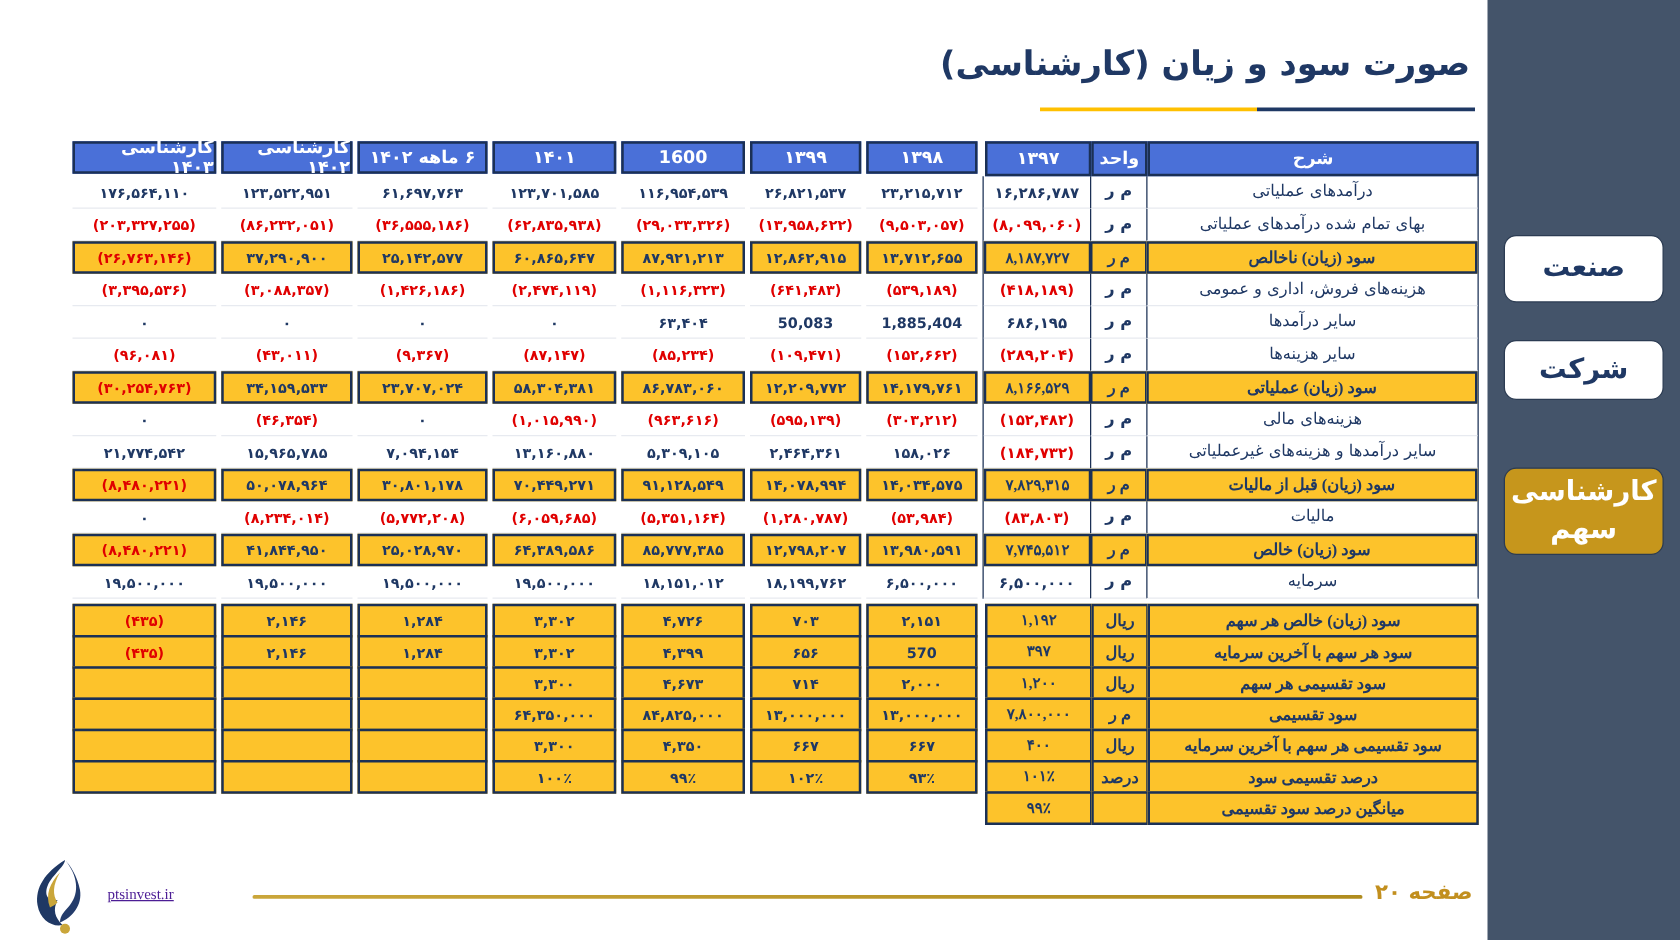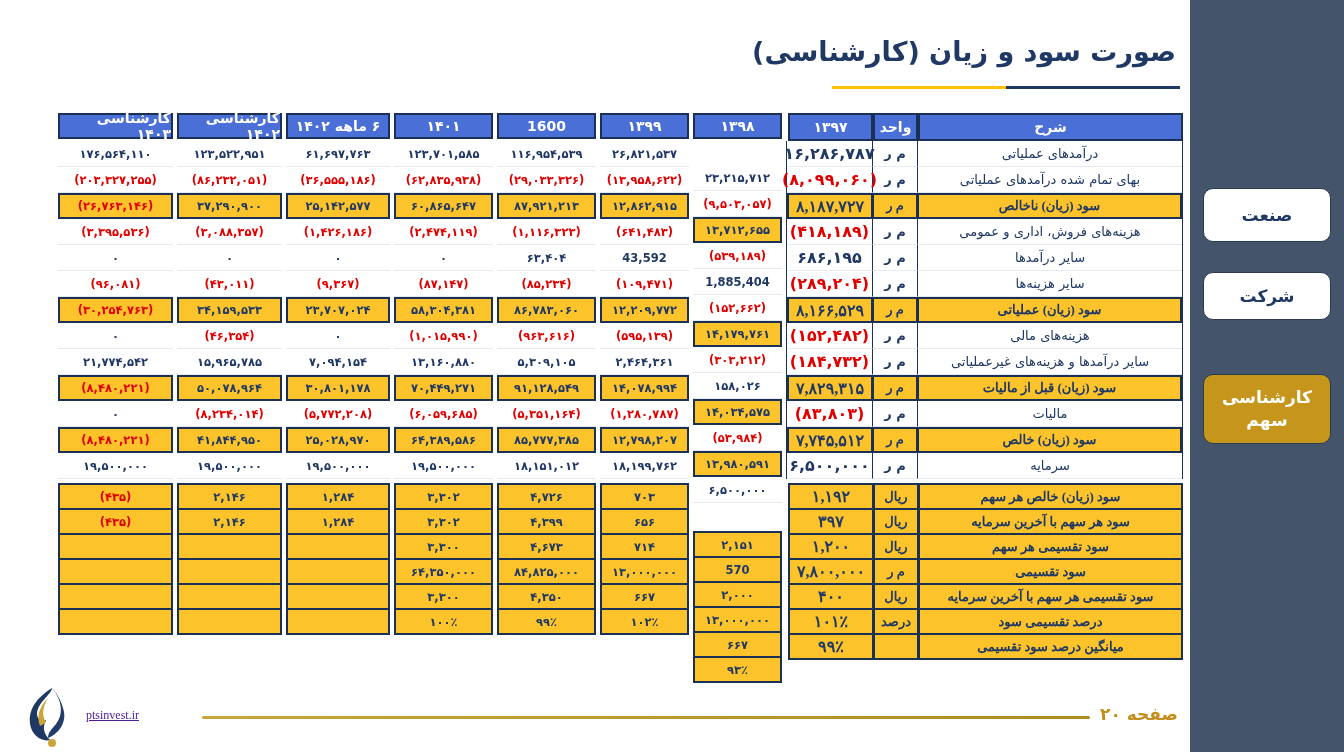--- a/index.html
+++ b/index.html
@@ -3,21 +3,21 @@
 <meta charset="utf-8">
 <style>
   * { box-sizing: border-box; margin: 0; padding: 0; }
   body { background:#fff; font-family:"DejaVu Sans", sans-serif; }
   .slide { position:relative; width:1344px; height:752px; background:#ffffff; overflow:hidden; }
 
   
   .sidebar { position:absolute; top:0; right:0; width:154px; height:752px; background:#44546a; }
   .side-btn { position:absolute; left:13px; right:13px; border-radius:10px;
               display:flex; align-items:center; justify-content:center; text-align:center;
-              font-weight:bold; font-size:17px; direction:rtl; cursor:pointer; line-height:1.35; }
+              font-weight:bold; font-size:22px; direction:rtl; cursor:pointer; line-height:1.35; }
   .side-btn.white { background:#ffffff; color:#1f3864; border:1px solid #2b3b52; }
   .side-btn.gold  { background:#c6961c; color:#ffffff; border:1px solid #2b3b52; padding:4px 6px; }
   #btn-industry { top:188px; height:54px; }
   #btn-company  { top:272px; height:48px; }
   #btn-analysis { top:374px; height:70px; }
 
   
   .title { position:absolute; top:36px; right:168px; color:#1f3864; font-size:27px;
            font-weight:bold; direction:rtl; }
   .title-underline { position:absolute; top:86px; right:164px; width:348px; height:3px;
@@ -40,21 +40,21 @@
   .g-val  { width:85px; }
   .g-body .g-row, .g-bottom .g-row { height:26px; }
   .g-bottom .g-row { height:27px; }
   .g-body { border-left:1px solid #1b3055; border-right:1px solid #1b3055; }
   .g-body .g-desc, .g-body .g-unit { border-left:1px solid #1b3055; }
   .g-body .g-row > div, .g-bottom .g-row > div {
       display:flex; align-items:center; justify-content:center; }
   .g-body .g-row:not(.hl) > div { border-bottom:1px solid #e7eaf0; }
   .lbl { color:#1f3864; font-size:13px; direction:rtl; }
   .unit { color:#1f3864; font-size:13px; font-weight:bold; direction:rtl; }
-  .num { color:#1f3864; font-size:16px; font-weight:bold; direction:ltr; }
+  .num { color:#1f3864; font-size:12px; font-weight:bold; direction:ltr; }
   .g-row.hl > div { background:#fdc32b; border:2px solid #1b3055; border-right-width:1px;font-family:Liberation Serif, serif; }
   .g-row.hl .g-desc { border-right-width:2px; font-weight:bold; }
   .g-row.hl .lbl { font-weight:bold; }
   .g-bottom { margin-top:4px; }
   .g-bottom .g-row + .g-row { margin-top:-2px; }
 
   
   .year-card { display:flex; flex-direction:column; }
   .y-header { height:26px; margin-bottom:2px; }
   .y-body { display:flex; flex-direction:column; }
@@ -189,21 +189,21 @@
             <div class="g-unit unit">درصد</div>
             <div class="g-val num">۱۰۱٪</div>
           </div>
           <div class="g-row hl">
             <div class="g-desc lbl">میانگین درصد سود تقسیمی</div>
             <div class="g-unit unit"></div>
             <div class="g-val num">۹۹٪</div>
           </div>
         </div>
       </div>
-      <div class="year-card" style="width: 89px; gap: 24px;">
+      <div class="year-card" style="width: 89px;">
         <div class="y-header hcell">۱۳۹۸</div>
         <div class="y-body">
           <div class="y-cell">۲۳,۲۱۵,۷۱۲</div>
           <div class="y-cell neg">(۹,۵۰۳,۰۵۷)</div>
           <div class="y-cell hl">۱۳,۷۱۲,۶۵۵</div>
           <div class="y-cell neg">(۵۳۹,۱۸۹)</div>
           <div class="y-cell">1,885,404</div>
           <div class="y-cell neg">(۱۵۲,۶۶۲)</div>
           <div class="y-cell hl">۱۴,۱۷۹,۷۶۱</div>
           <div class="y-cell neg">(۳۰۳,۲۱۲)</div>
@@ -222,21 +222,21 @@
           <div class="y-cell hl">۹۳٪</div>
         </div>
       </div>
       <div class="year-card" style="width: 89px;">
         <div class="y-header hcell">۱۳۹۹</div>
         <div class="y-body">
           <div class="y-cell">۲۶,۸۲۱,۵۳۷</div>
           <div class="y-cell neg">(۱۳,۹۵۸,۶۲۲)</div>
           <div class="y-cell hl">۱۲,۸۶۲,۹۱۵</div>
           <div class="y-cell neg">(۶۴۱,۴۸۳)</div>
-          <div class="y-cell">43,592</div>
+          <div class="y-cell">50,083</div>
           <div class="y-cell neg">(۱۰۹,۴۷۱)</div>
           <div class="y-cell hl">۱۲,۲۰۹,۷۷۲</div>
           <div class="y-cell neg">(۵۹۵,۱۳۹)</div>
           <div class="y-cell">۲,۴۶۴,۳۶۱</div>
           <div class="y-cell hl">۱۴,۰۷۸,۹۹۴</div>
           <div class="y-cell neg">(۱,۲۸۰,۷۸۷)</div>
           <div class="y-cell hl">۱۲,۷۹۸,۲۰۷</div>
           <div class="y-cell">۱۸,۱۹۹,۷۶۲</div>
         </div>
         <div class="y-bottom">

